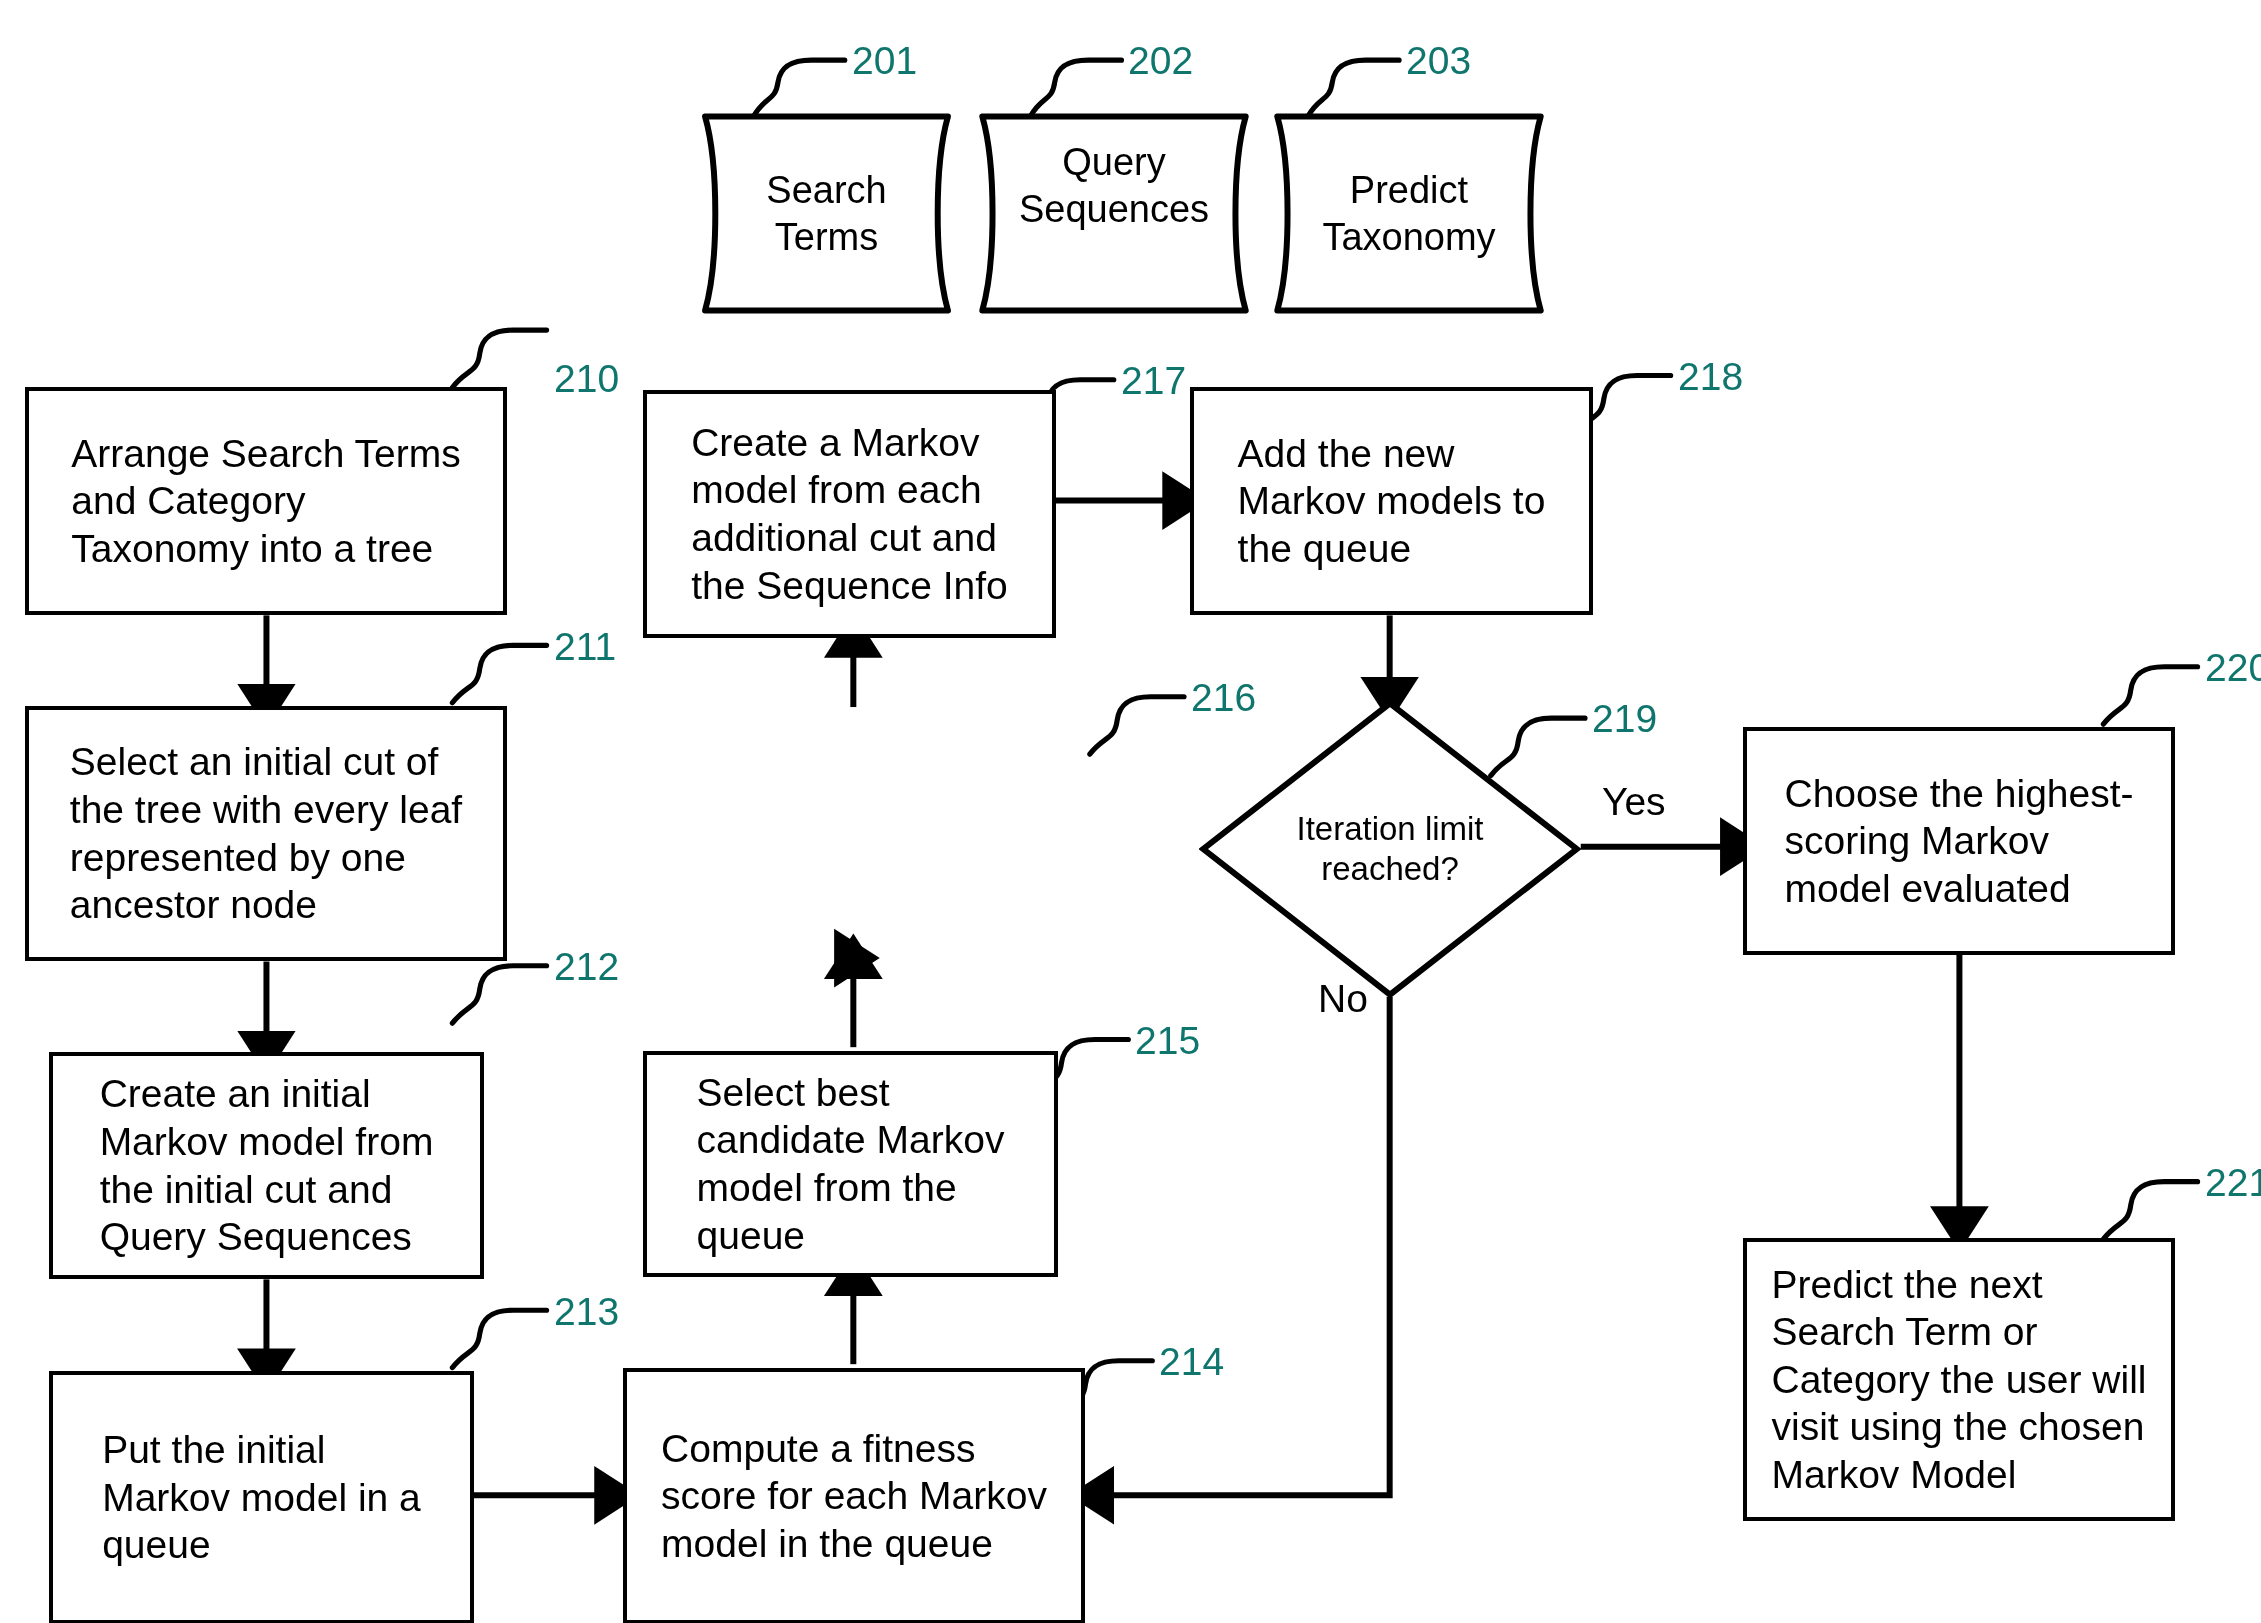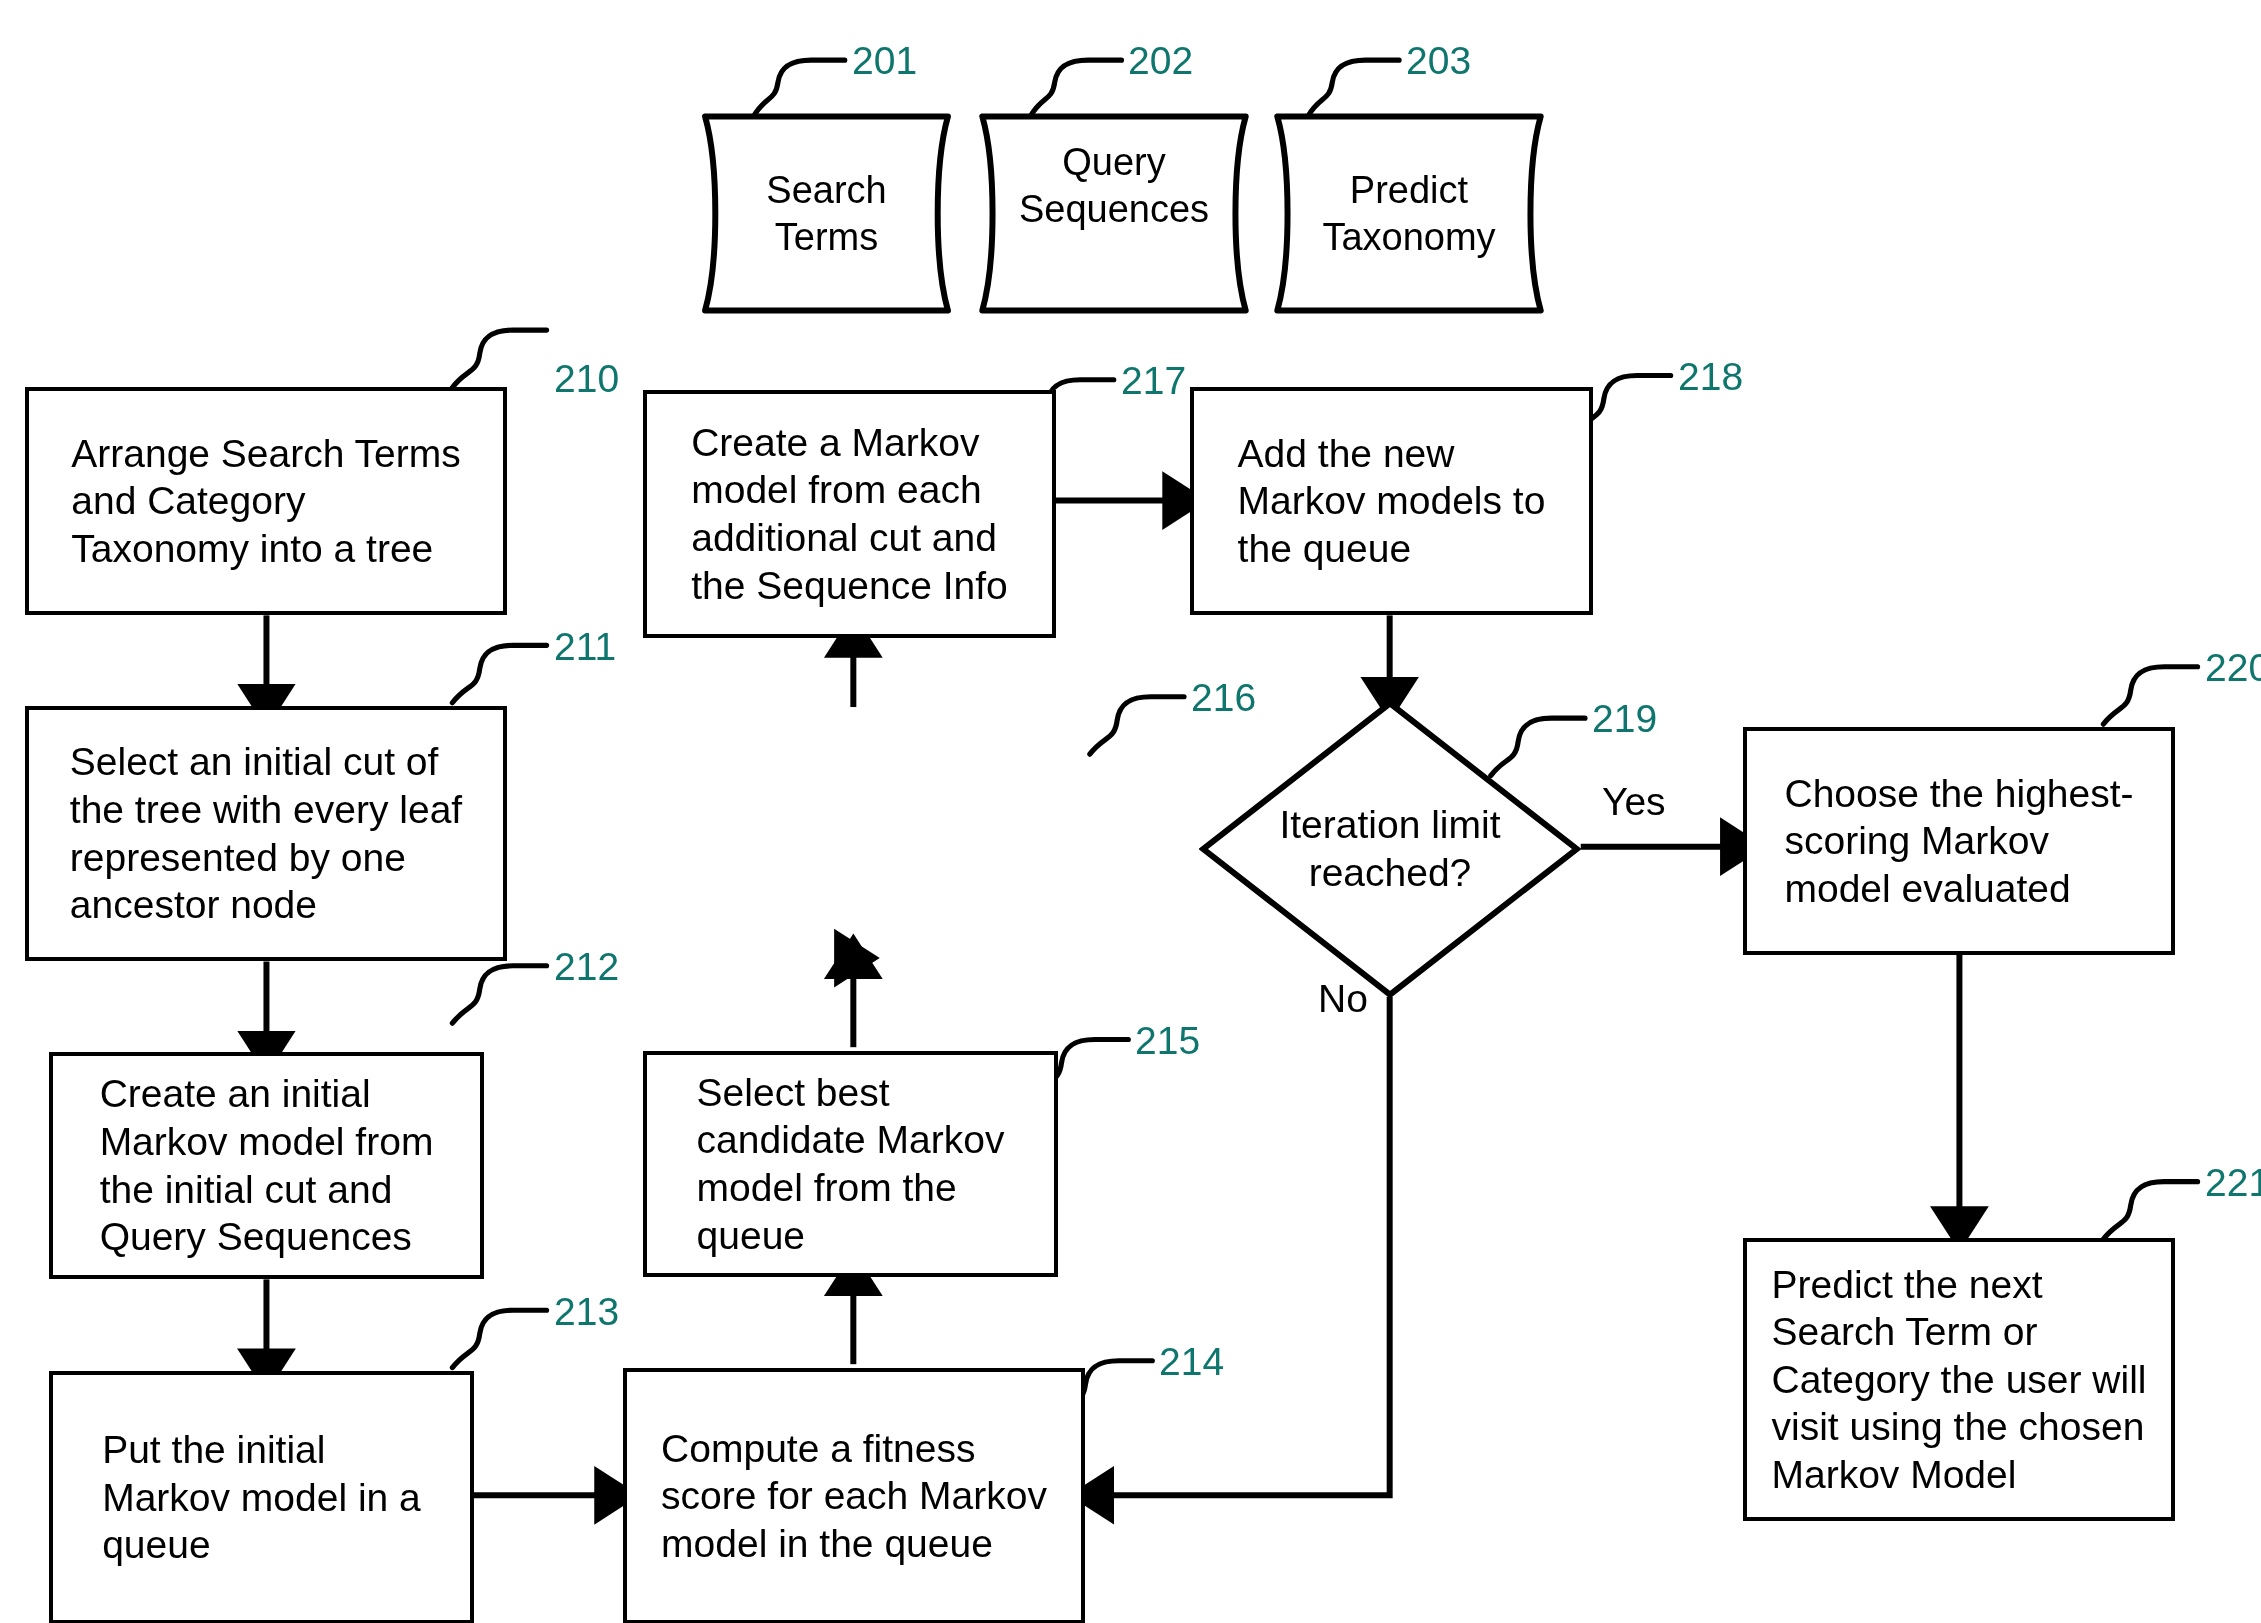--- a/index.html
+++ b/index.html
@@ -78,21 +78,21 @@
   .diamond .dia-label {
     position: absolute;
     left: 0;
     top: 0;
     width: 100%;
     height: 100%;
     display: flex;
     align-items: center;
     justify-content: center;
     text-align: center;
-    font-size: 39px;
+    font-size: 33px;
     line-height: 1.22;
     color: #000000;
     white-space: pre-line;
   }
   .ref {
     position: absolute;
     font-size: 39px;
     color: #0f766e;
     z-index: 4;
     white-space: nowrap;

